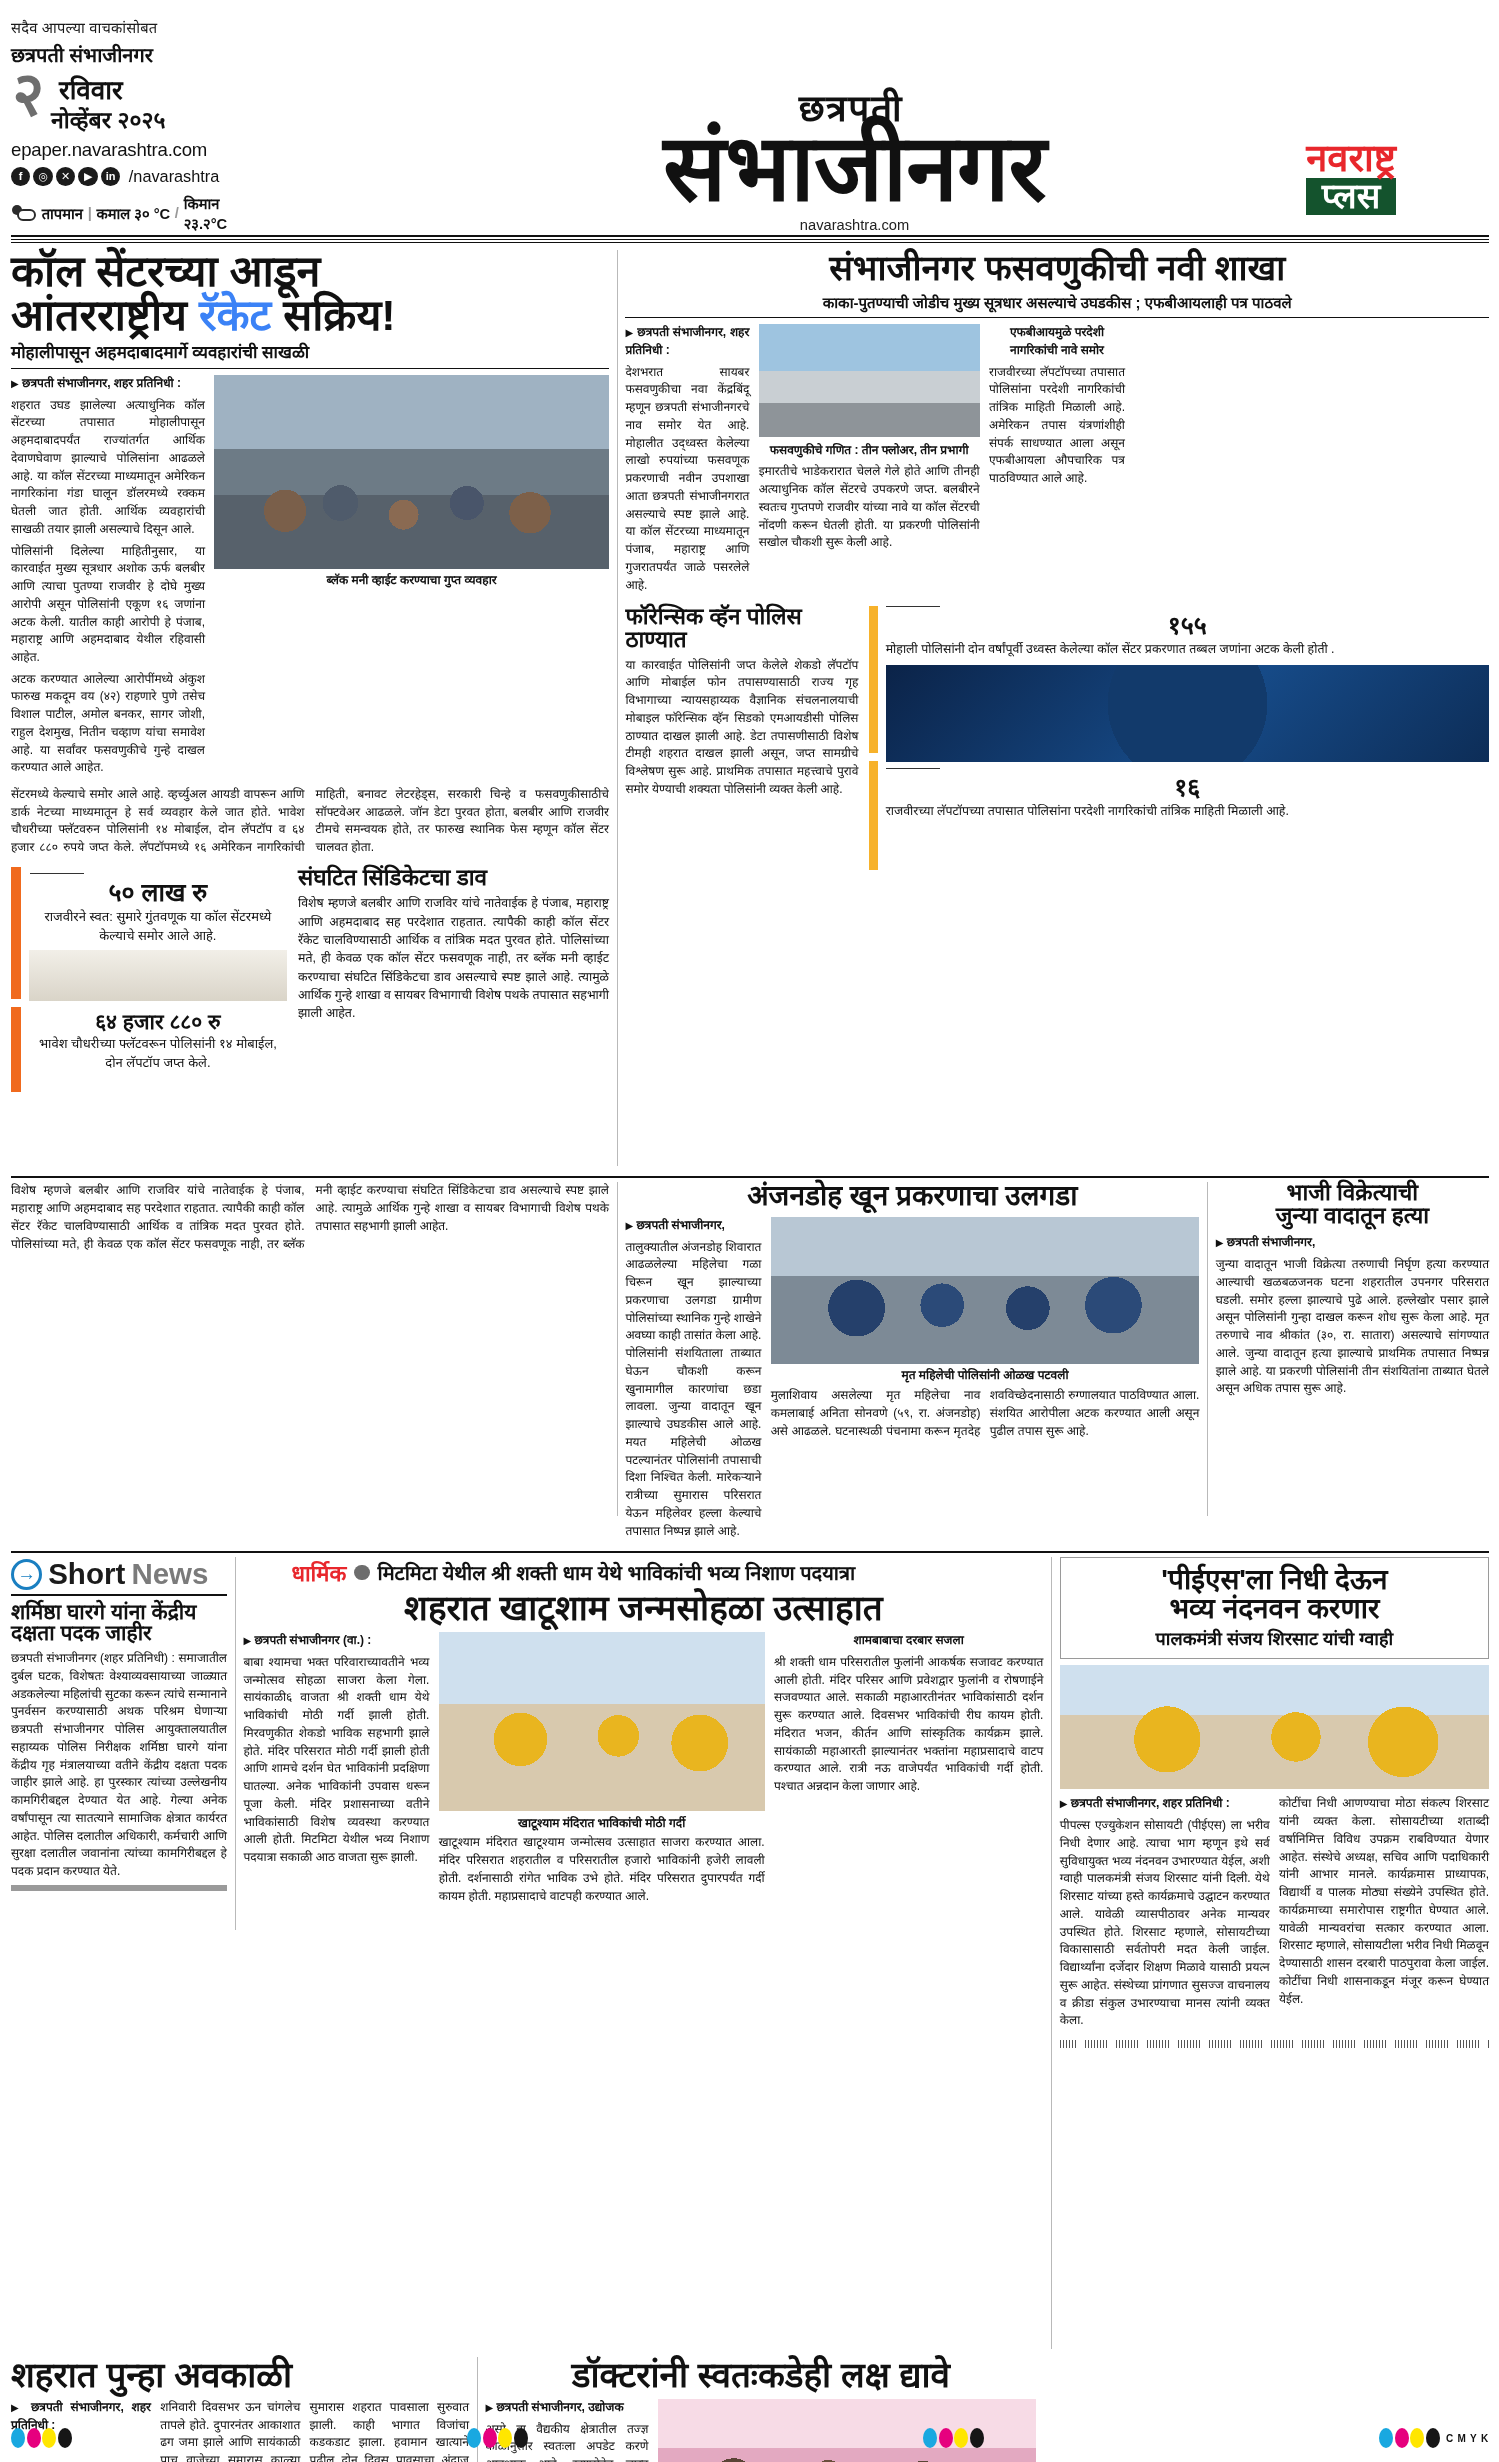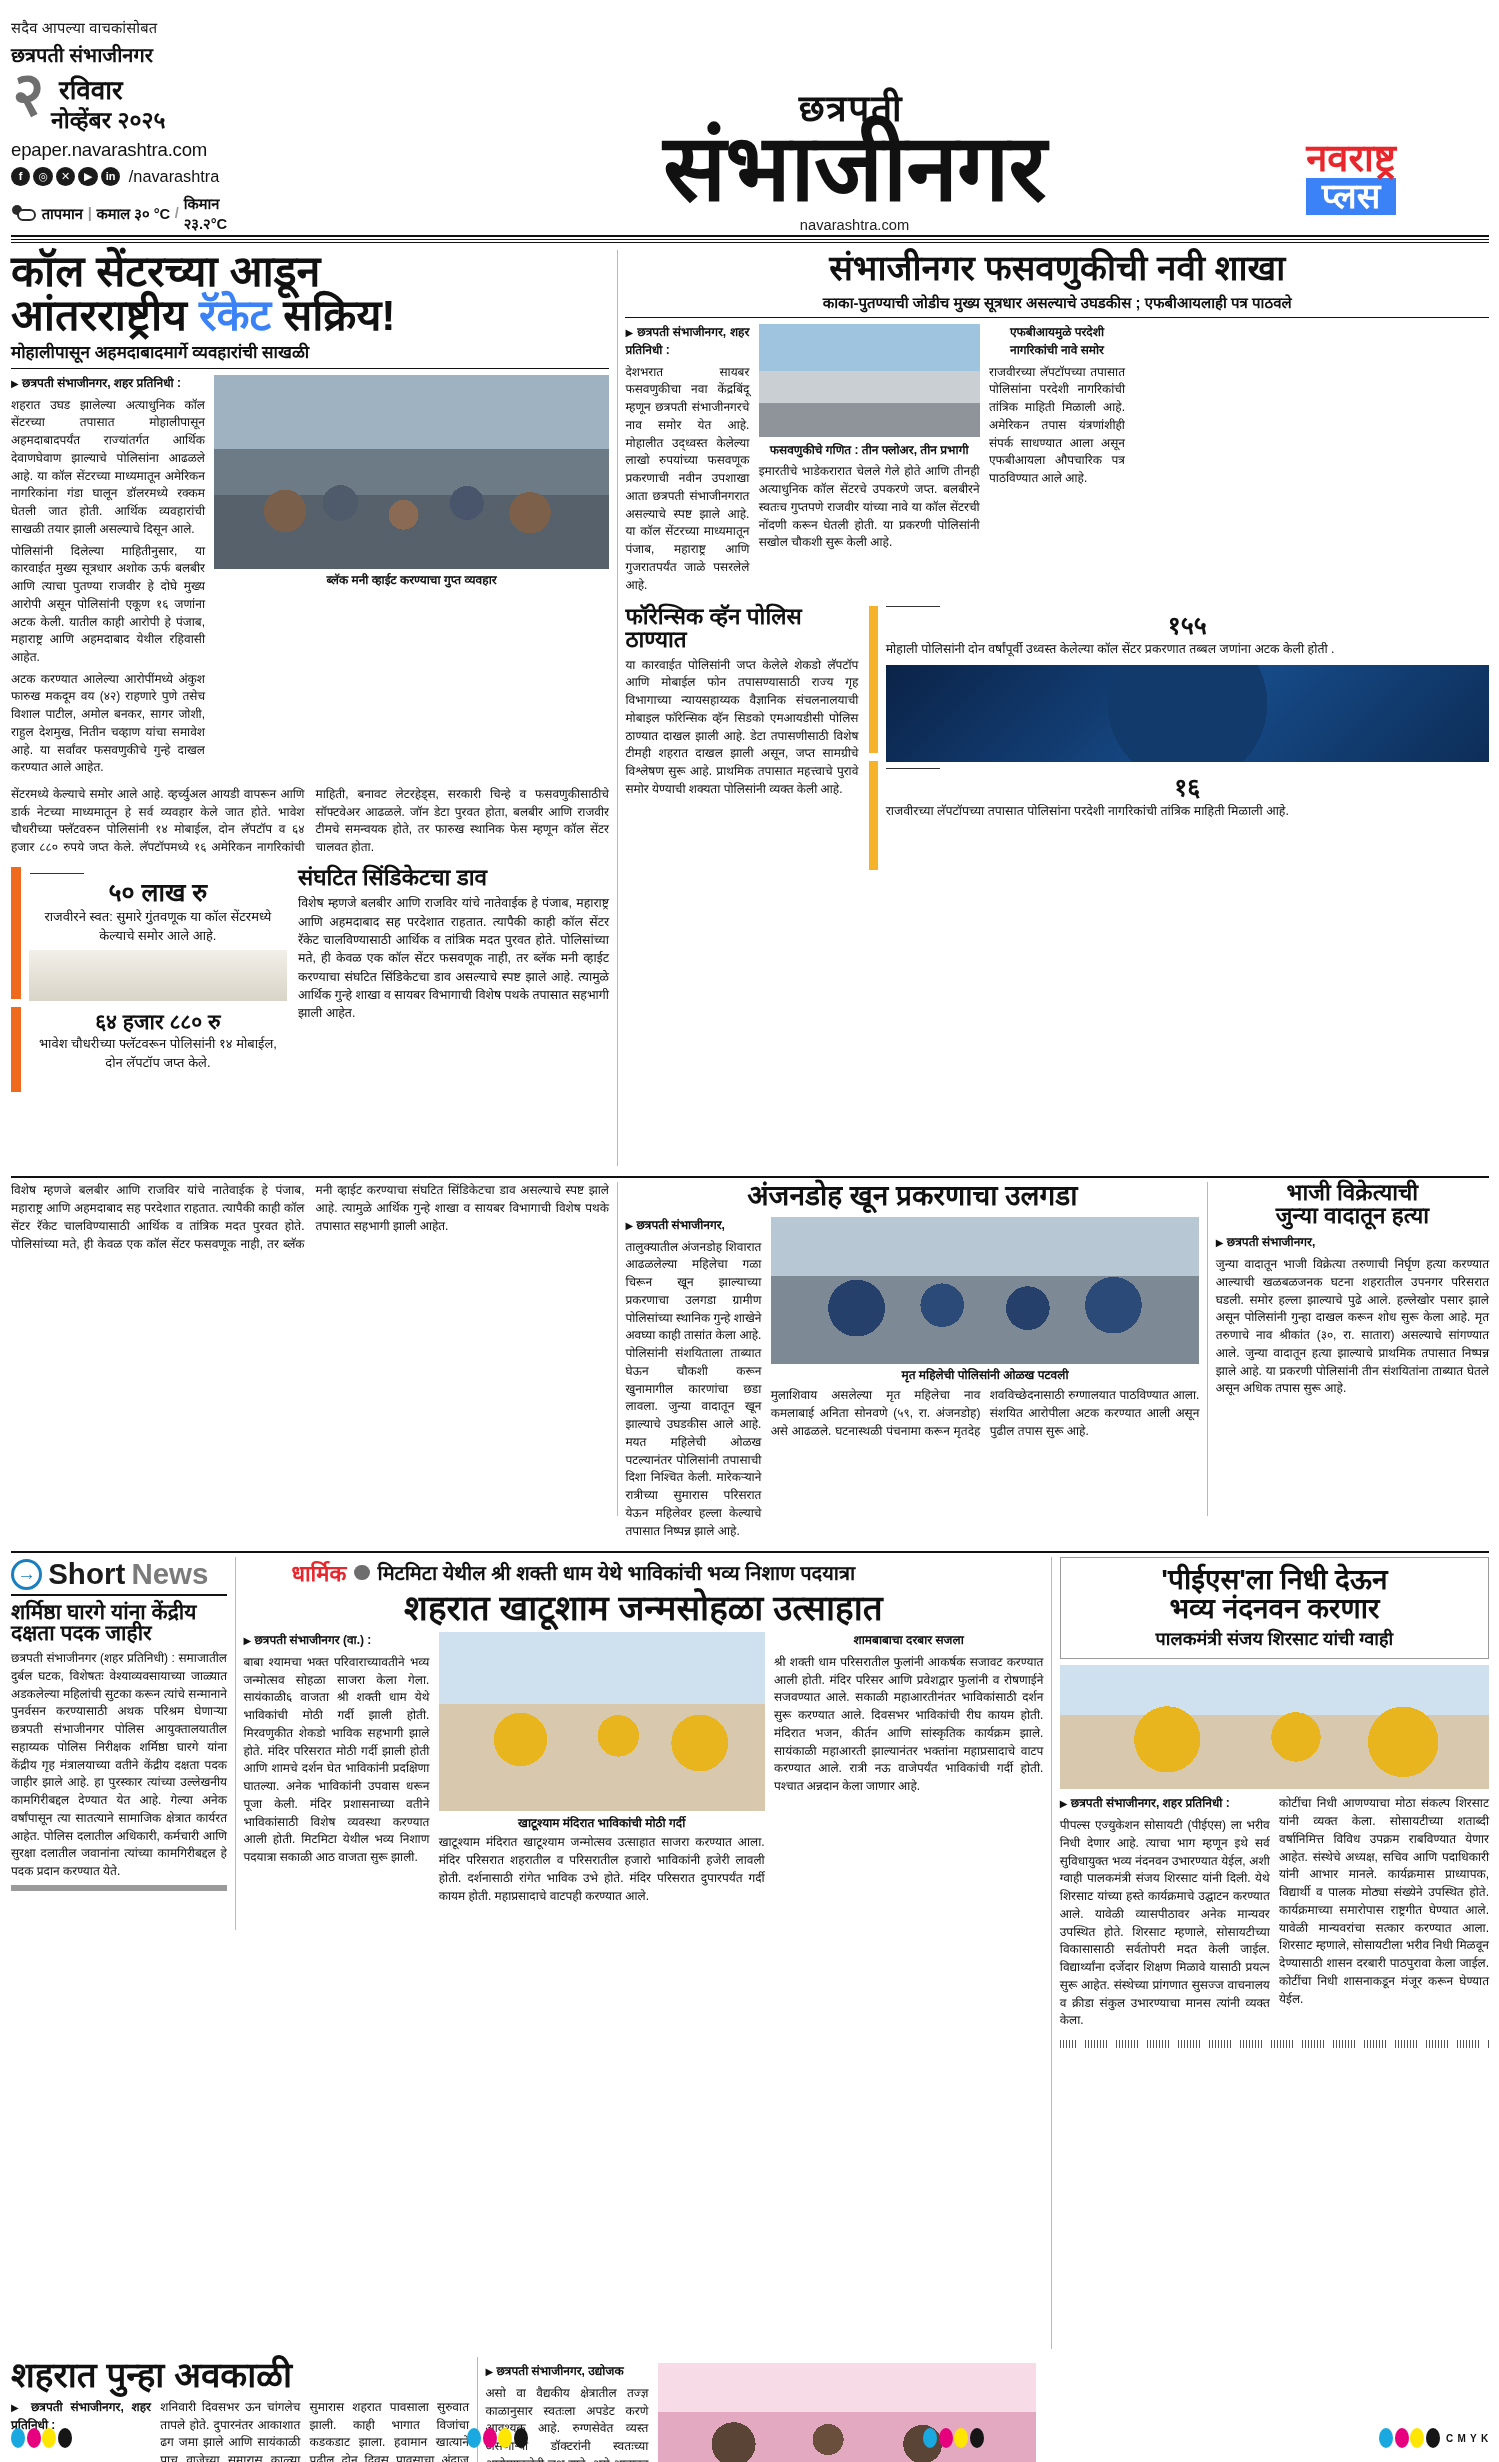--- a/index.html
+++ b/index.html
@@ -42,21 +42,21 @@
   .logo-chhatrapati {
     text-align: center; font-size: 37px; font-weight: bold; letter-spacing: 1.6px;
     margin-left: -54px; line-height: 1;
   }
   .logo-main {
     text-align: center; font-size: 93px; font-weight: bold; line-height: .98;
     letter-spacing: -0.8px; margin-top: -4.7px; margin-left: -47px;
   }
   .logo-plus { position: absolute; right: 93px; top: 53px; text-align: center; }
   .logo-nav { font-size: 38px; font-weight: bold; color: #e8272c; line-height: 1; }
-  .logo-plus-w { background: #3b82f6; color: #fff; font-size: 35px; font-weight: bold;
+  .logo-plus-w { background: #14532d; color: #fff; font-size: 35px; font-weight: bold;
                  line-height: 1.05; padding: 0 9.3px; margin-top: 1.6px; }
   .mh-site { text-align: center; font-size: 14.7px; margin-top: 3.1px; margin-left: -47px; color: #222; }
 
   .mh-promo { width: 233px; padding-top: 62px; display: flex; gap: 6.2px; align-items: flex-start; }
   .promo-txt { flex: 1; text-align: right; }
   .promo-lines { font-size: 15.5px; font-weight: 600; line-height: 1.25; }
   .promo-rule { border-top: 0.8px solid #999; margin: 4.7px 0 3.1px; }
   .promo-more { display: flex; align-items: center; justify-content: flex-end; gap: 4.7px; font-size: 16.3px; font-weight: 700; }
   .arrow-circ { width: 17px; height: 17px; border-radius: 50%; background: #5b5b5b; color: #fff;
                 font-size: 10px; display: flex; align-items: center; justify-content: center; }
@@ -428,20 +428,21 @@
 
         </div>
         <div class="body" style="width:140px;">शनिवारी दिवसभर ऊन चांगलेच तापले होते. दुपारनंतर आकाशात ढग जमा झाले आणि सायंकाळी पाच वाजेच्या सुमारास काळ्या ढगांनी आकाशात गर्दी केली. तर रात्री दहाच्या सुमारास पावसाला सुरुवात झाली. सुमारे अर्धा तास पाऊस झाला. रस्त्यांवर पाणी साचले. वाहनचालकांची मोठी गैरसोय झाली.</div>
         <div class="body" style="flex:1;">सुमारास शहरात पावसाला सुरुवात झाली. काही भागात विजांचा कडकडाट झाला. हवामान खात्याने पुढील दोन दिवस पावसाचा अंदाज वर्तवला आहे. शेतकऱ्यांच्या पिकांचे नुकसान होण्याची भीती व्यक्त केली जात आहे. यंदा पावसाळा लांबल्याने शेतीच्या कामांवर परिणाम झाला आहे. द्राक्ष, डाळिंब आणि कांदा पिकांना फटका बसण्याची शक्यता आहे. जून, जुलै, ऑगस्ट, सप्टेंबर, ऑक्टोबर या महिन्यांत सरासरीपेक्षा अधिक पाऊस झाला. महावितरणच्या सूत्रांनी अखंडित वीजपुरवठा सुरू ठेवण्यासाठी प्रयत्न केल्याचे सांगितले. आकाशात गर्दी केली. तर रात्री दहाच्या</div>
       </div>
     </div>
 
     <div class="vrule" style="height:349px;"></div>
 
     <div style="width:551px;">
+      <h1 class="hl hl-lg" style="text-align:center;">डॉक्टरांनी स्वतःकडेही लक्ष द्यावे</h1>
       <div style="display:flex; gap:9.3px; margin-top:6.2px;">
         <div class="body" style="width:163px;">
           <p><span class="tri">▶</span> <span class="byline">छत्रपती संभाजीनगर, उद्योजक</span></p>
           <p>असो वा वैद्यकीय क्षेत्रातील तज्ज्ञ काळानुसार स्वतःला अपडेट करणे आवश्यक आहे. रुग्णसेवेत व्यस्त असणाऱ्या डॉक्टरांनी स्वतःच्या आरोग्याकडेही लक्ष द्यावे, असे आवाहन करण्यात आले. आरोग्य क्षेत्रातील नवनवीन तंत्रज्ञान आत्मसात करण्याची गरजही व्यक्त करण्यात आली. परिषदेला शहरातील अनेक नामवंत डॉक्टर उपस्थित होते.</p>
         </div>
         <div style="flex:1;">
           <div class="photo ph-pink" style="height:116px;"></div>
 
         </div>
       </div>

